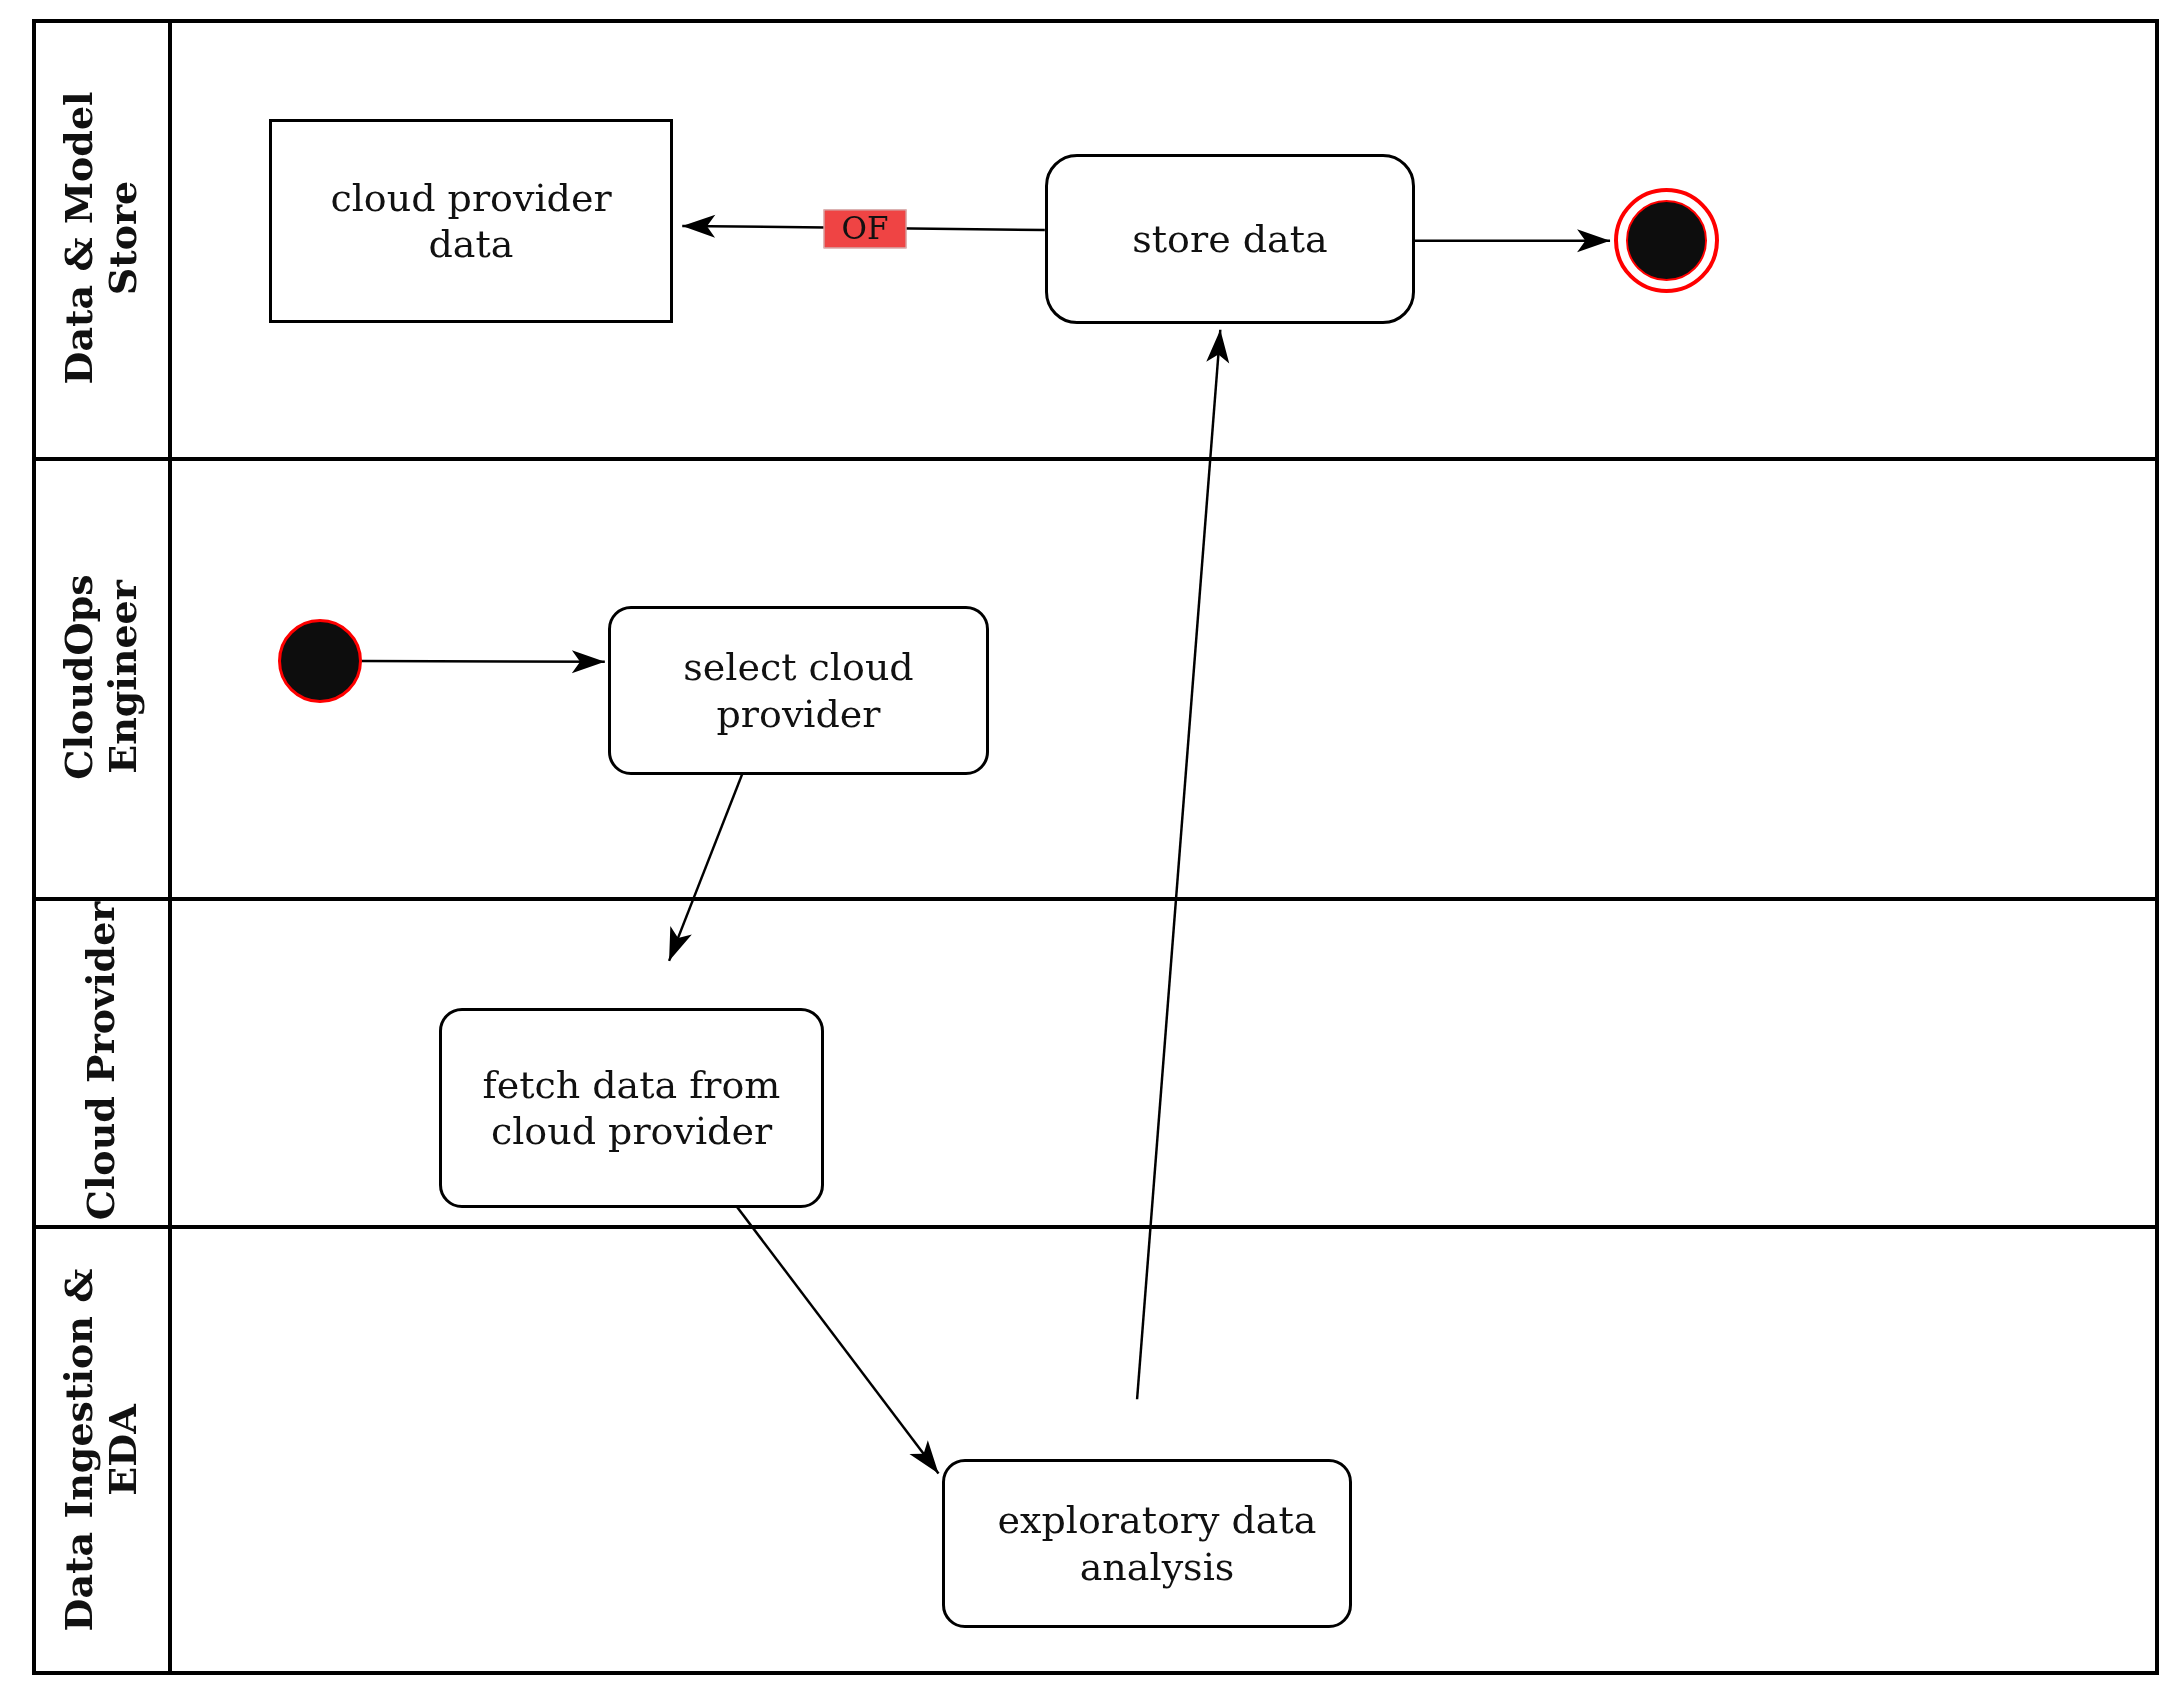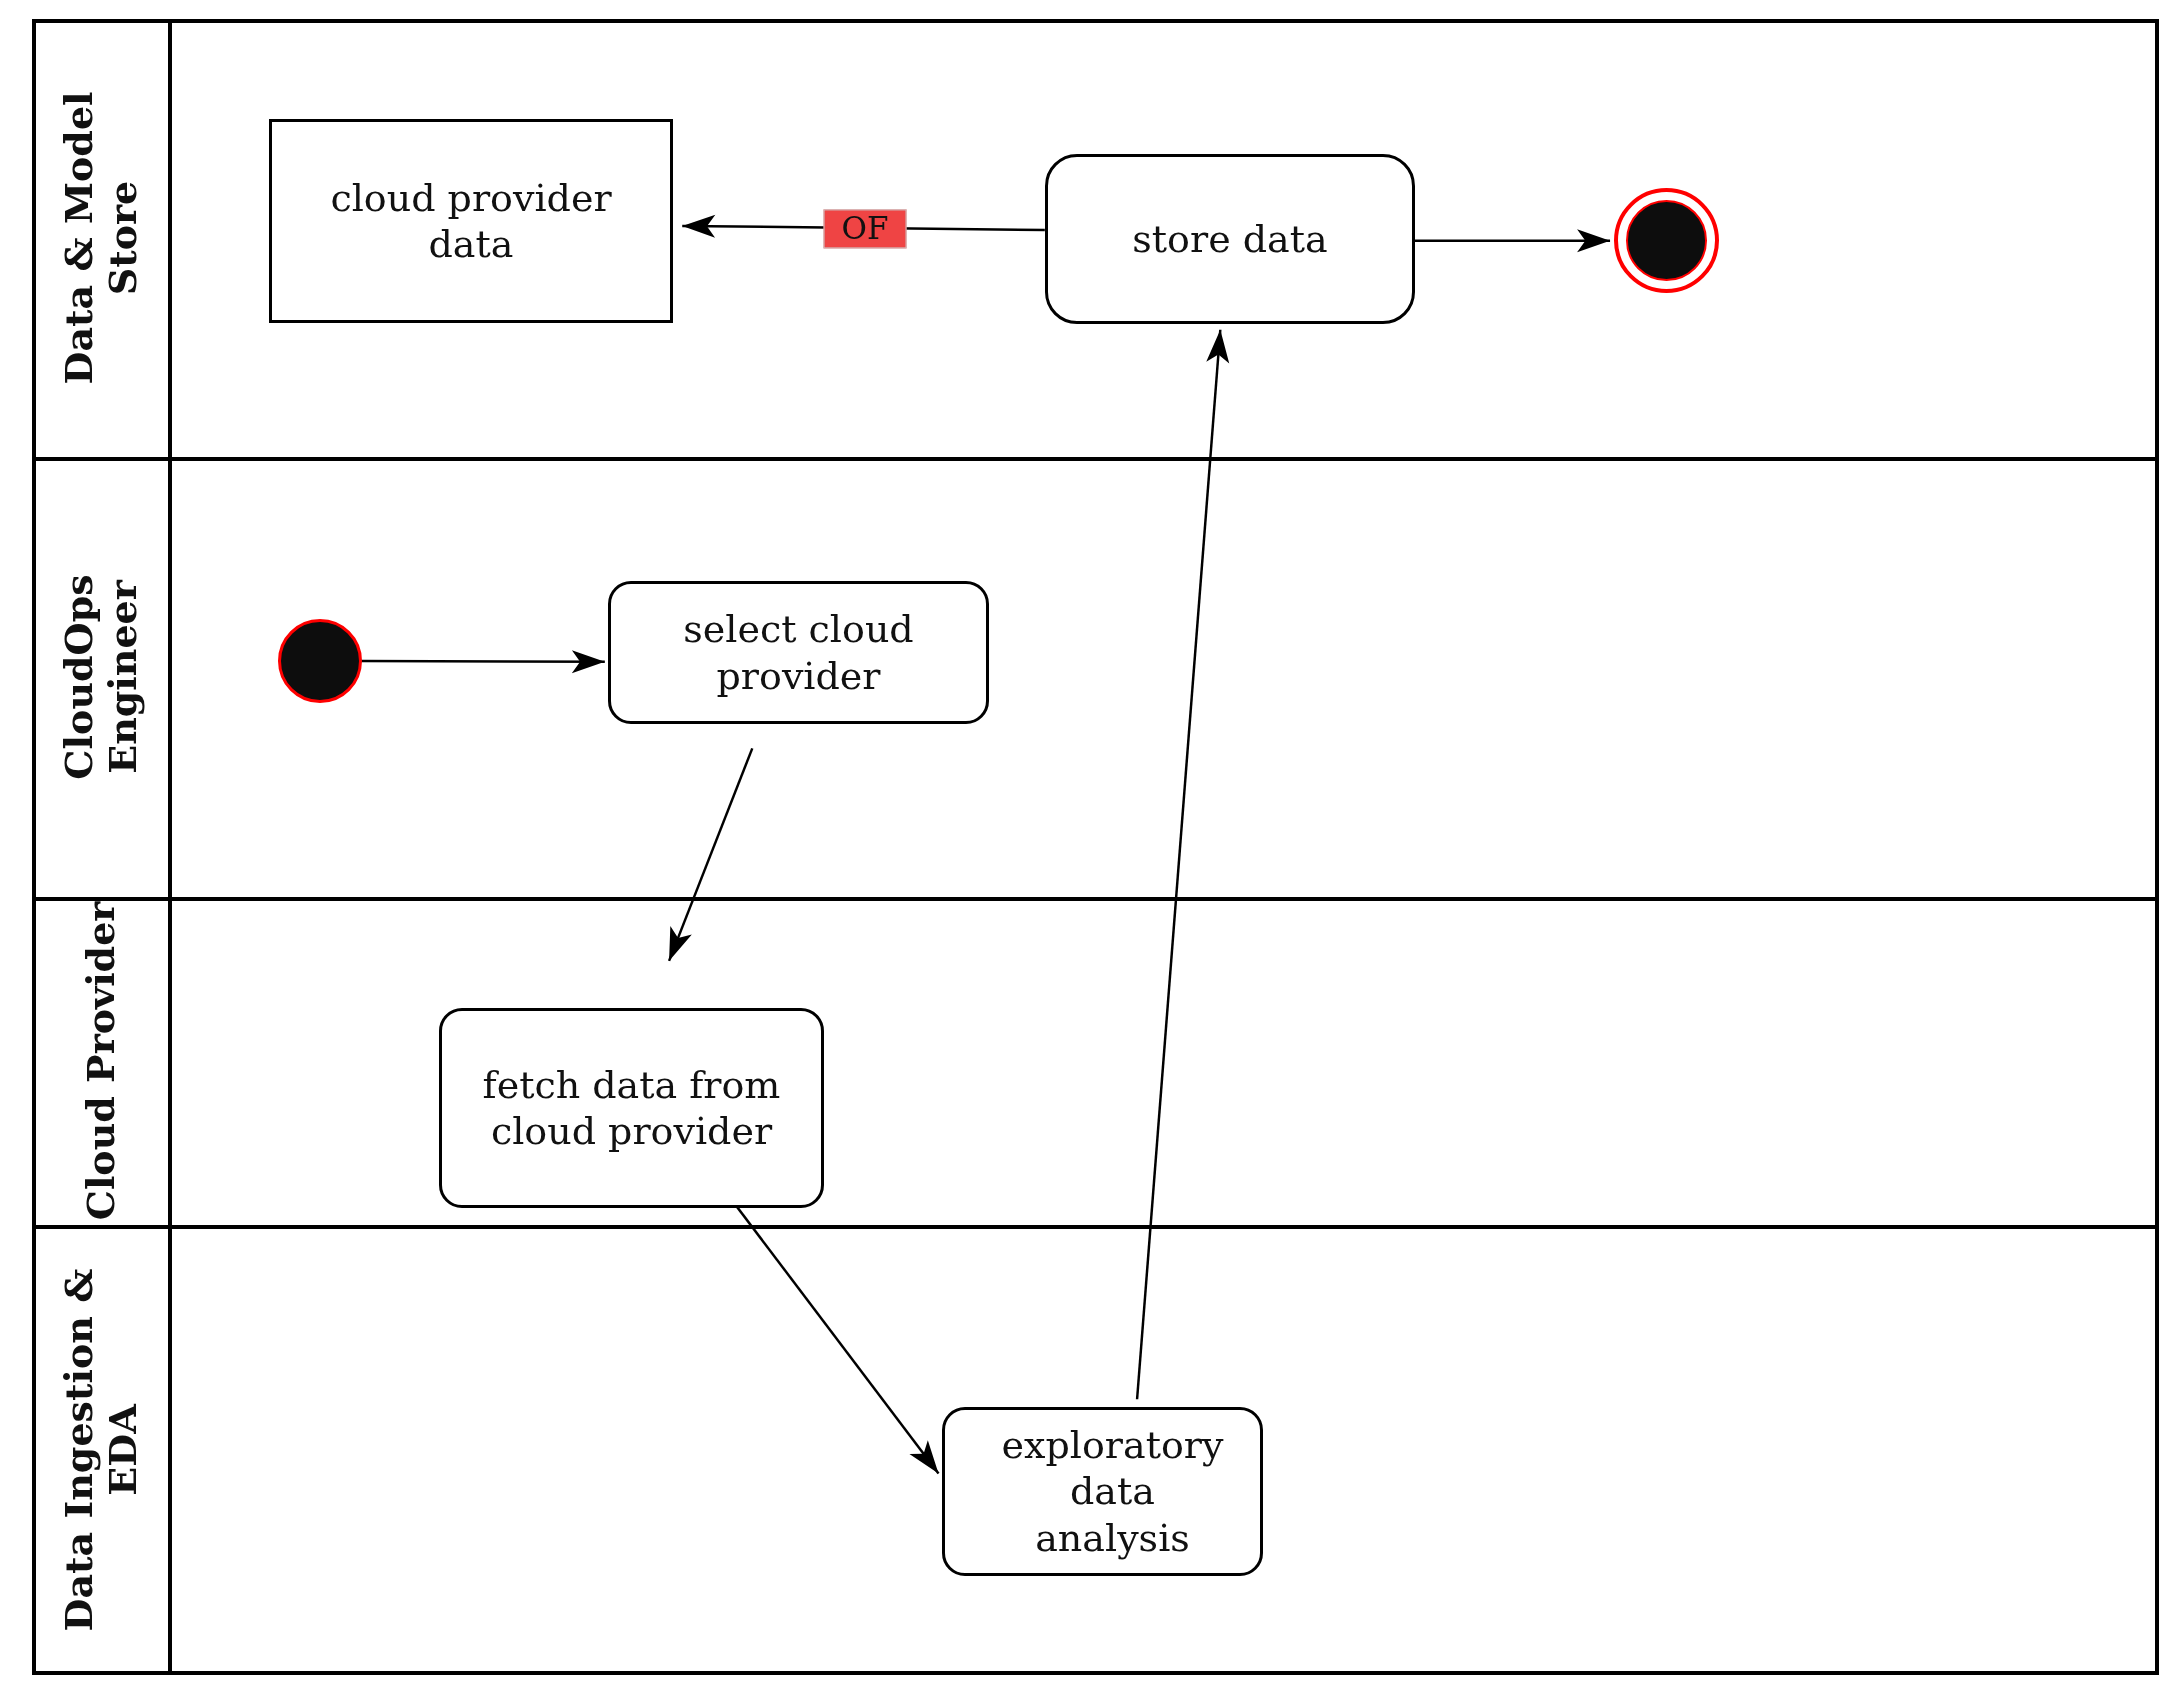--- a/index.html
+++ b/index.html
@@ -96,29 +96,29 @@
 
   <div class="node action-node" style="left:1045px;top:154px;width:370px;height:170px;border-radius:32px;">
     <span>store data</span>
   </div>
 
   <div class="final-outer" style="left:1614px;top:188px;width:105px;height:105px;"></div>
   <div class="final-inner" style="left:1626px;top:200px;width:81px;height:81px;"></div>
 
   <div class="initial-node" style="left:278px;top:619px;width:84px;height:84px;"></div>
 
-  <div class="node action-node" style="left:608px;top:581px;width:381px;height:143px;">
+  <div class="node action-node" style="left:608px;top:606px;width:381px;height:169px;">
     <span>select cloud
 provider</span>
   </div>
 
   <div class="node action-node" style="left:439px;top:1008px;width:385px;height:200px;">
     <span>fetch data from
 cloud provider</span>
   </div>
 
-  <div class="node action-node" style="left:942px;top:1407px;width:321px;height:169px;padding-left:20px;">
+  <div class="node action-node" style="left:942px;top:1459px;width:410px;height:169px;padding-left:20px;">
     <span>exploratory data
 analysis</span>
   </div>
 
 </div>
 
 
 </body></html>

